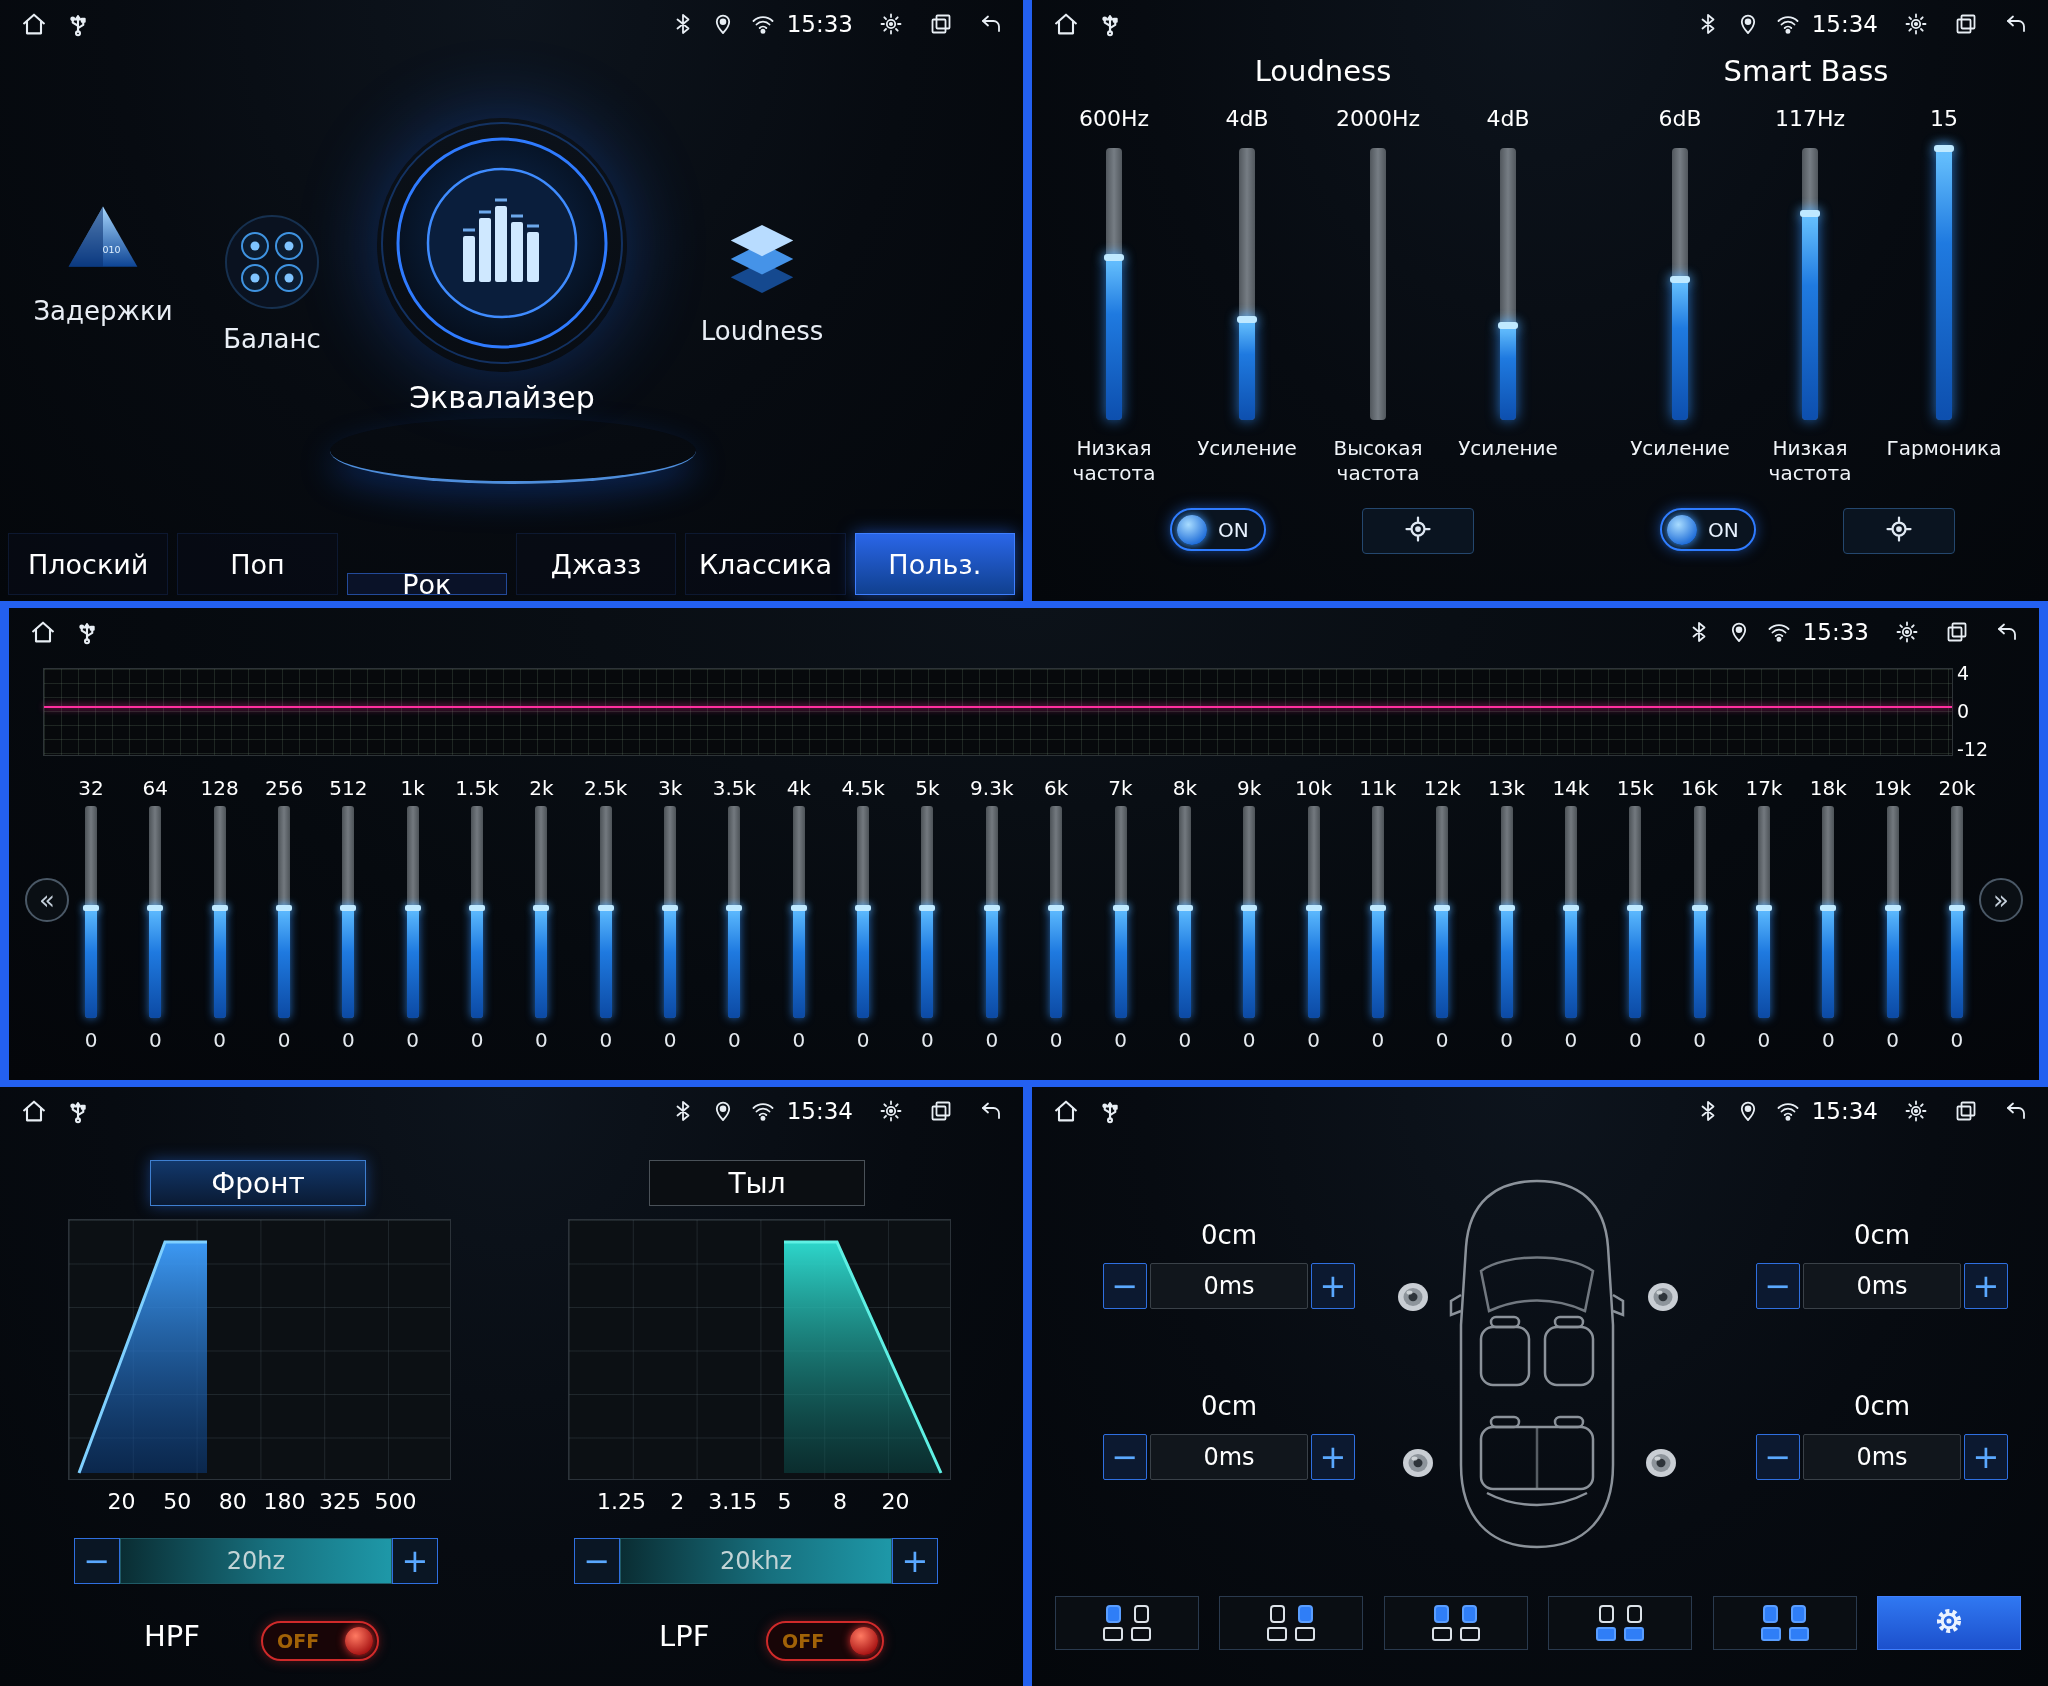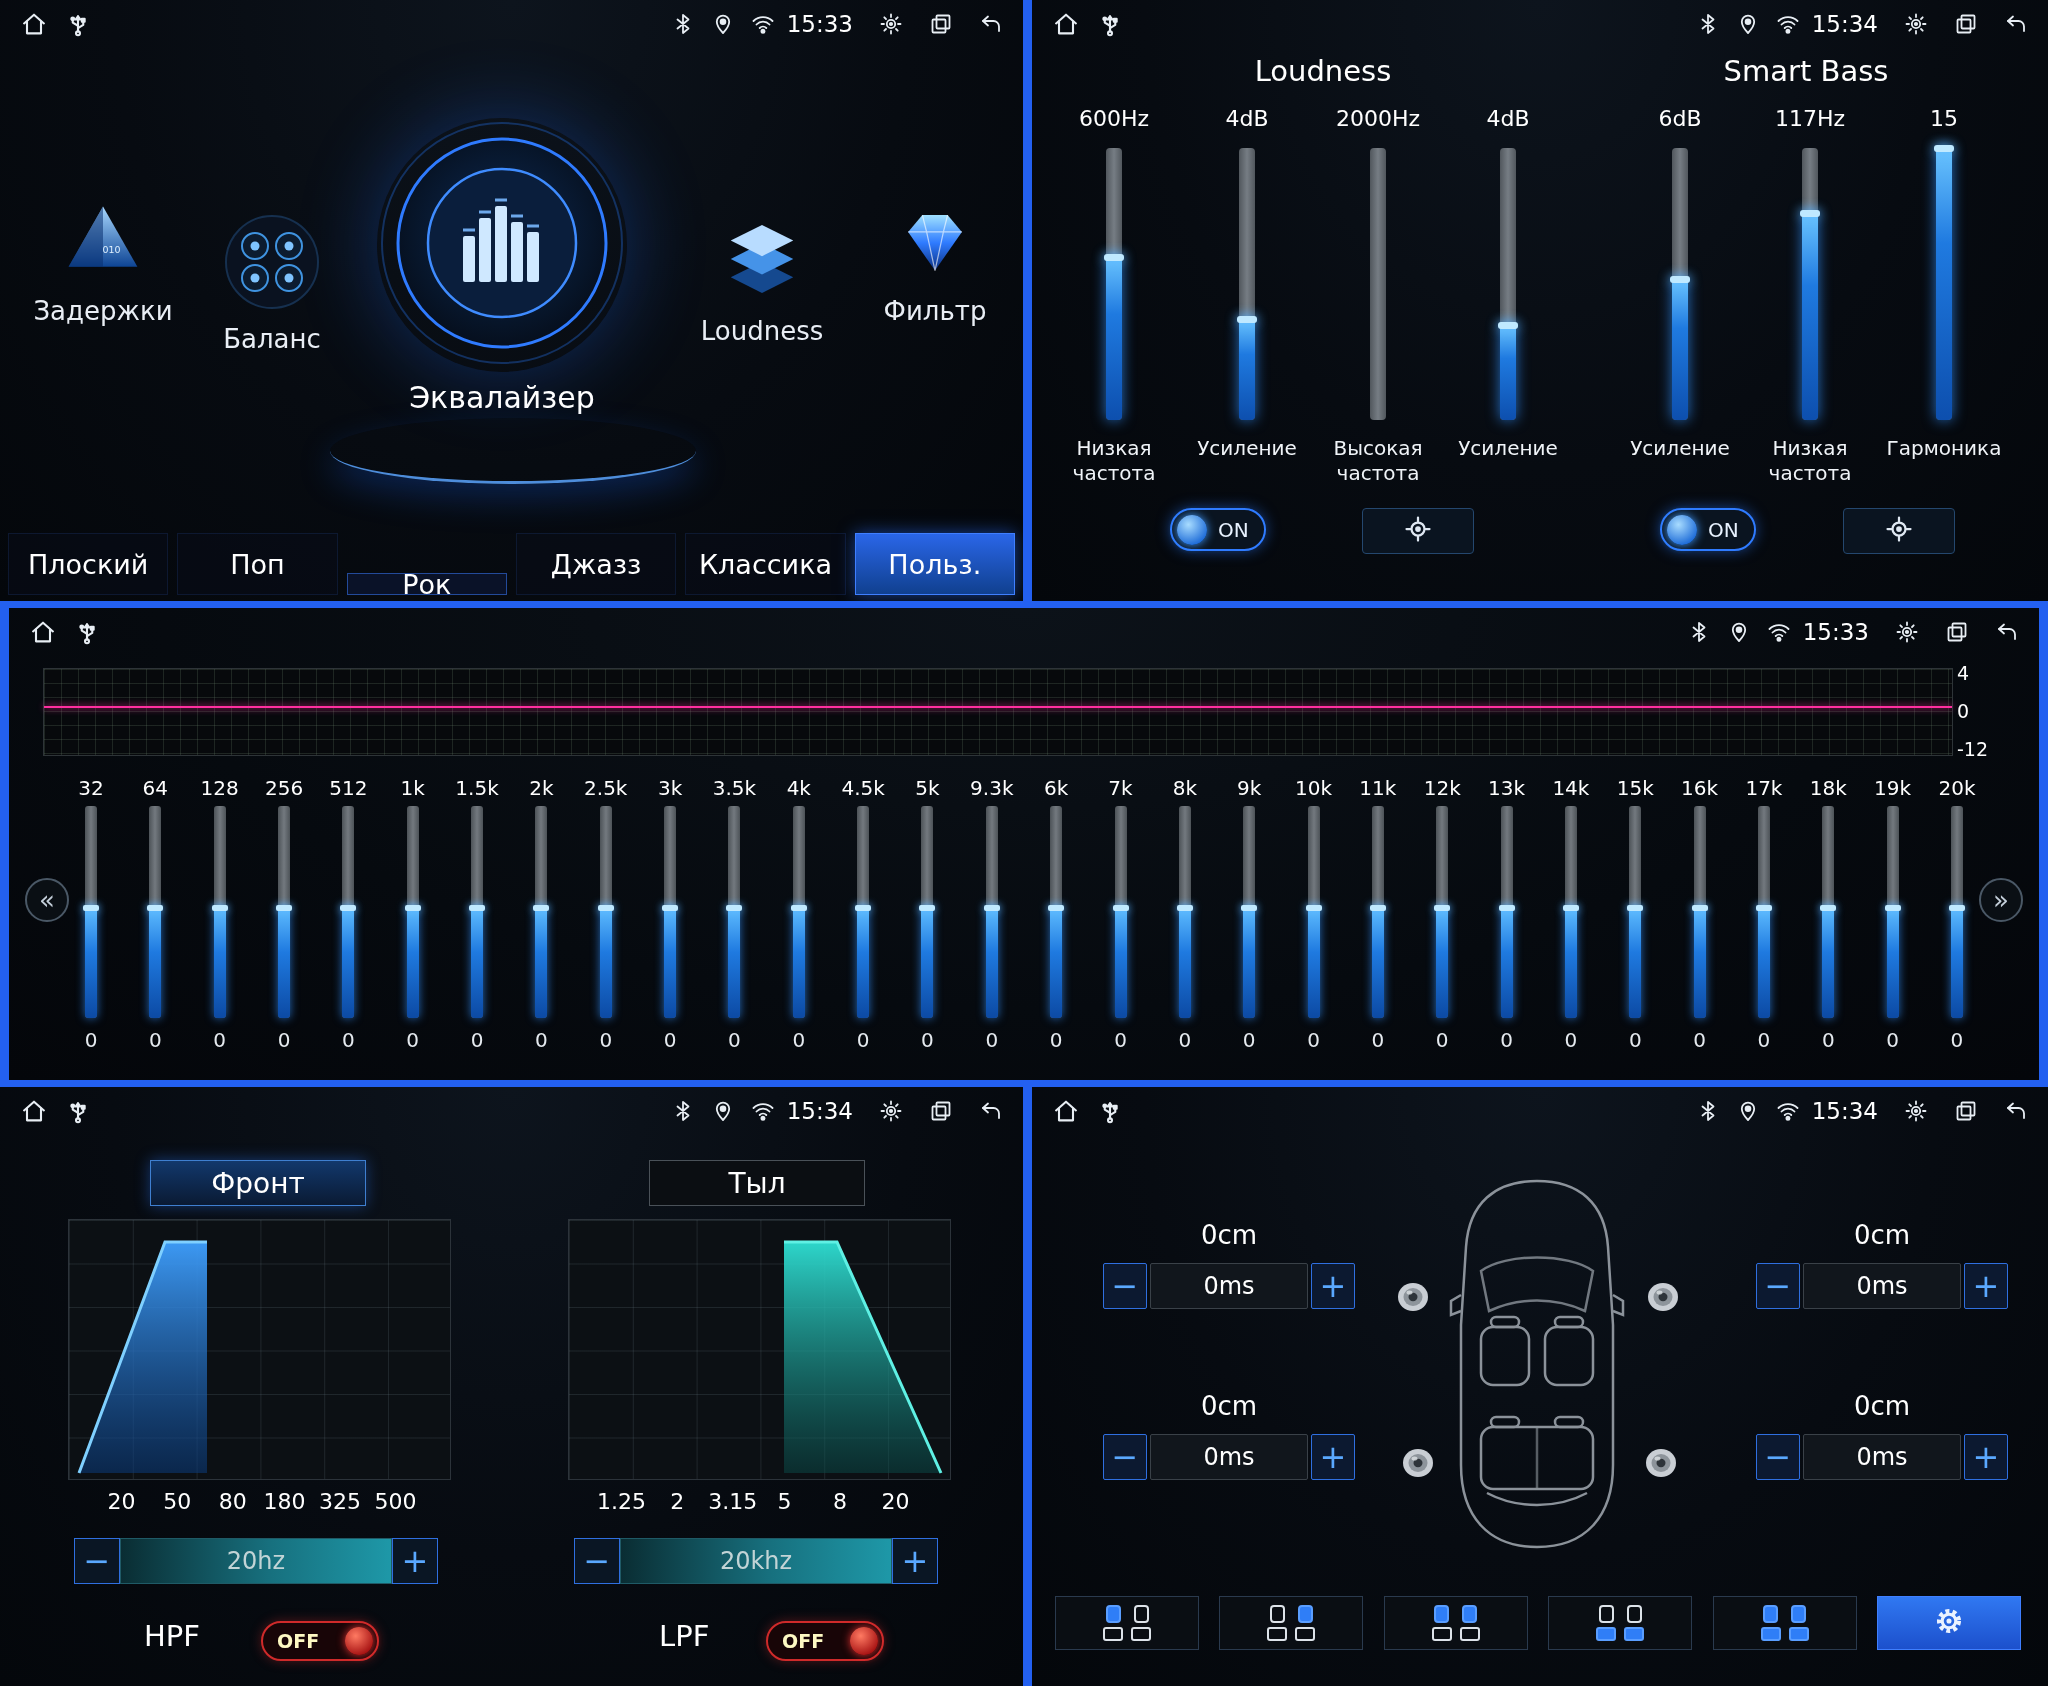--- a/index.html
+++ b/index.html
@@ -129,21 +129,21 @@
             color:#5aa8ff; font-size:32px; line-height:1; display:flex; align-items:center; justify-content:center; }
   .fs-track { width:272px; height:46px; display:flex; align-items:center; justify-content:center;
               font-size:24px; color:#c2d4d6; border:1px solid #1f5a66;
               background:linear-gradient(90deg,#0a2d33 0%,#17707e 55%,#1e98a8 100%); }
   .f-name { position:absolute; top:532px; font-size:29px; color:#fff; }
   .fn-hpf { left:144px; } .fn-lpf { left:659px;text-align:center; }
   .toggle-off { position:absolute; top:534px; width:118px; height:40px; border-radius:21px;
                 border:2px solid #cf2a2a; background:#180507; display:flex; align-items:center;
                 box-shadow:0 0 12px rgba(220,50,50,.35); }
   .to-hpf { left:261px; } .to-lpf { left:766px; }
-  .toff-text { margin-left:14px; font-size:19px; font-weight:bold; color:#fef9c3; flex:1; }
+  .toff-text { margin-left:14px; font-size:19px; font-weight:bold; color:#a16207; flex:1; }
   .toff-knob { width:28px; height:28px; border-radius:50%; margin-right:4px;
                background:radial-gradient(circle at 38% 32%,#ff7a62,#a81414 75%); box-shadow:0 0 9px #e03030; }
 
   
   .delay-group { position:absolute; width:252px; }
   .d-dist { margin-left:47px; width:158px; text-align:center; font-size:26px; color:#fff; }
   .d-row { margin-top:13px; display:flex; gap:3px; }
   .d-btn { width:44px; height:46px; background:#0c1930; border:1px solid #2f6fe0; color:#5aa8ff;
            font-size:32px; line-height:1; display:flex; align-items:center; justify-content:center; border-radius:2px; }
   .d-val { width:158px; height:46px; background:#11161c; border:1px solid #3a4148; color:#fff;
@@ -296,38 +296,20 @@
       <span>
         <svg viewBox="0 0 100 100" width="92" height="92">
           <polygon points="50,54 84,71 50,88 16,71" fill="#15498f"></polygon>
           <polygon points="50,34 84,51 50,68 16,51" fill="#4593e8"></polygon>
           <polygon points="50,14 84,31 50,48 16,31" fill="#b8dcff"></polygon>
         </svg>
       </span>
       <span class="mi-label">Loudness</span>
     </div>
 
-    <div class="menu-item mi-filter">
-      <span>
-        <svg viewBox="0 0 100 100" width="84" height="84">
-          <defs>
-              <linearGradient id="g-gem" x1="0" y1="0" x2="0" y2="1">
-            <stop offset="0" stop-color="#9fe0ff"></stop>
-                <stop offset="0.5" stop-color="#2f7bff"></stop>
-                <stop offset="1" stop-color="#0a2f80"></stop>
-          </linearGradient>
-            </defs>
-          <polygon points="18,38 35,18 65,18 82,38 50,84" fill="url(#g-gem)"></polygon>
-          <g stroke="rgba(255,255,255,0.6)" stroke-width="1.5" fill="none">
-            <path d="M18 38 H82 M35 18 L40 38 L50 84 M65 18 L60 38 L50 84"></path>
-          </g>
-        </svg>
-      </span>
-      <span class="mi-label">Фильтр</span>
-    </div>
 
     <div class="menu-arc"></div>
     <div class="presets" id="presets">
         <div class="preset">Плоский</div>
         <div class="preset">Поп</div>
         <div class="preset preset-framed">Рок</div>
         <div class="preset">Джазз</div>
         <div class="preset">Классика</div>
         <div class="preset preset-active">Польз.</div>
       </div>

